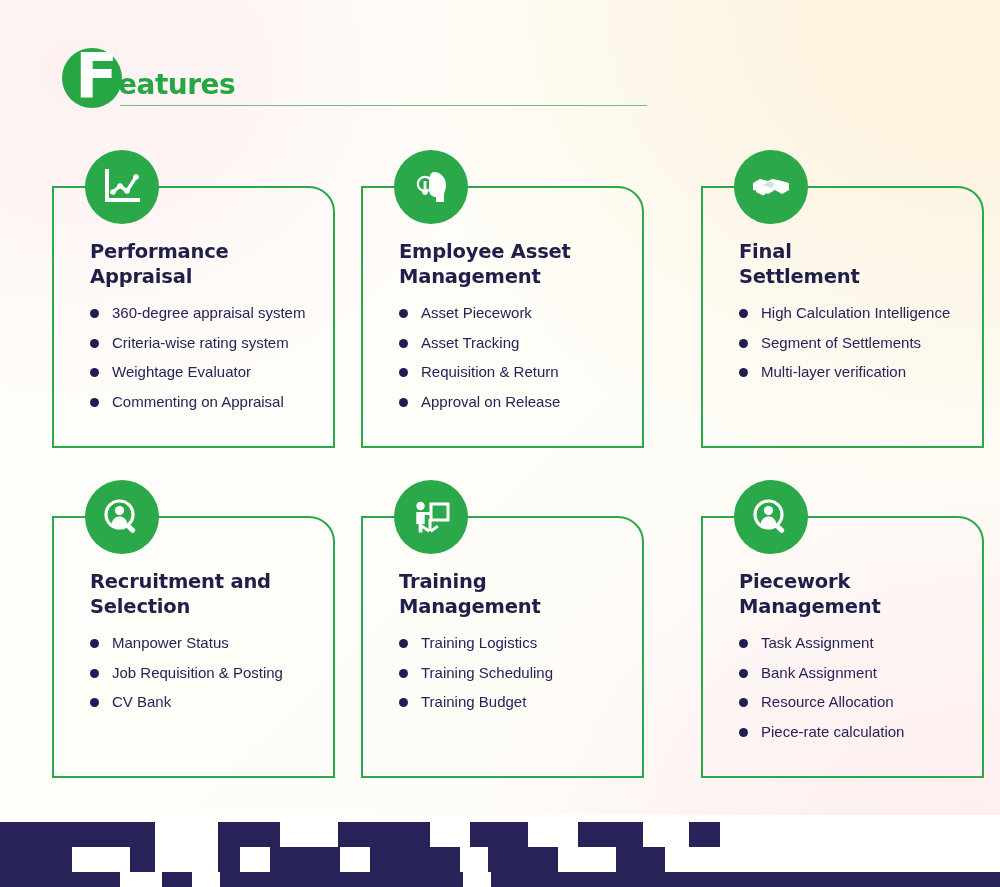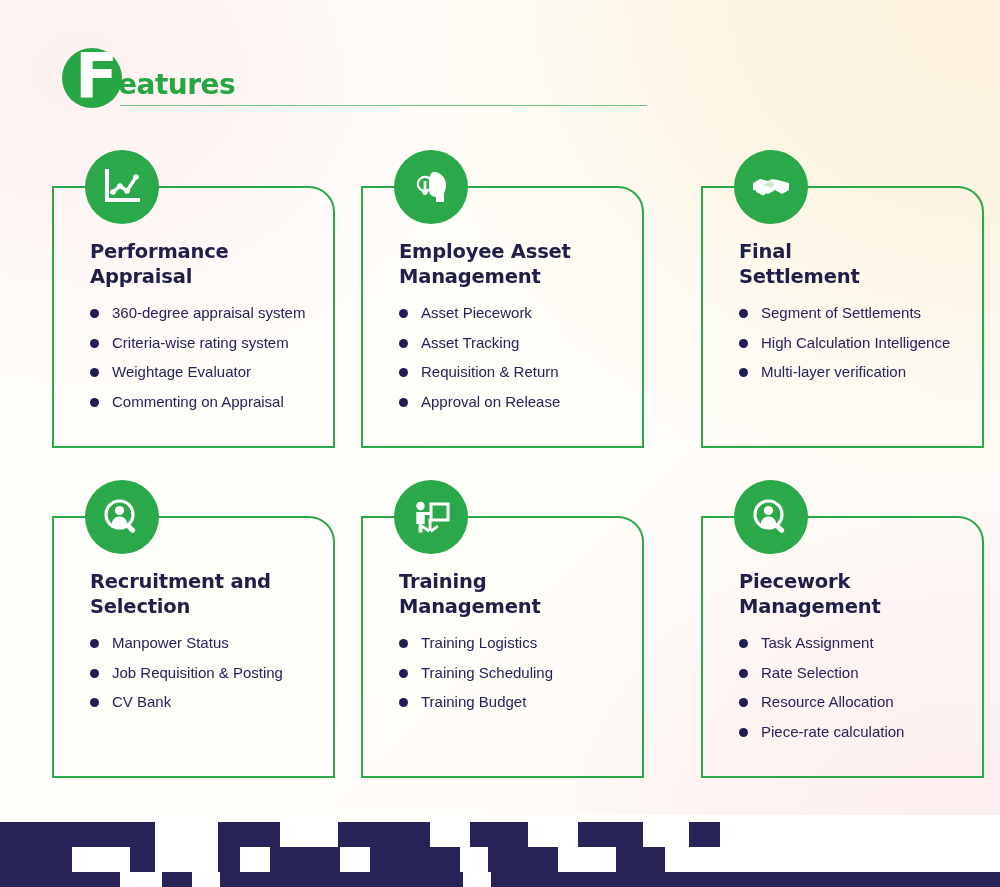--- a/index.html
+++ b/index.html
@@ -246,22 +246,22 @@
             <path d="M2 16 L9 12 L17 14 L21 12 L27 13 L38 16 L38 23 L31 27 L24 23 L17 27 L10 24 L2 23 Z" fill="#ffffff"></path>
             <path d="M12 18 L19 14 L24 17 L20 21 Z" fill="#2aa84a" opacity="0.25"></path>
             <path d="M5 21 C8 19 12 20 14 23 C16 26 14 29 11 28 L5 25 Z" fill="#ffffff"></path>
             <path d="M26 14 L33 18 L31 24 L24 21 Z" fill="#ffffff"></path>
           </svg>
         </div>
         <div class="card-body">
           <div class="card-title">Final
 Settlement</div>
           <ul class="card-list">
+            <li><span class="bullet"></span><span>High Calculation Intelligence</span></li>
             <li><span class="bullet"></span><span>Segment of Settlements</span></li>
-            <li><span class="bullet"></span><span>High Calculation Intelligence</span></li>
             <li><span class="bullet"></span><span>Multi-layer verification</span></li>
           </ul>
         </div>
       </div>
 
     </div>
 
     <div class="row">
 
       <div class="card-wrap col0">
@@ -317,21 +317,21 @@
             <circle cx="17.5" cy="13.5" r="4.6" fill="#ffffff"></circle>
             <path d="M9.6 27 C10.4 22.2 13.6 19.6 17.5 19.6 C21.4 19.6 24.6 22.2 25.4 27 C23.2 29 20.5 30 17.5 30 C14.5 30 11.8 29 9.6 27 Z" fill="#ffffff"></path>
             <rect x="27.2" y="26.8" width="9.5" height="5" rx="2.4" fill="#ffffff" transform="rotate(42 27.2 26.8)"></rect>
           </svg>
         </div>
         <div class="card-body">
           <div class="card-title">Piecework
 Management</div>
           <ul class="card-list">
             <li><span class="bullet"></span><span>Task Assignment</span></li>
-            <li><span class="bullet"></span><span>Rate Selection</span></li>
+            <li><span class="bullet"></span><span>Bank Assignment</span></li>
             <li><span class="bullet"></span><span>Resource Allocation</span></li>
             <li><span class="bullet"></span><span>Piece-rate calculation</span></li>
           </ul>
         </div>
       </div>
 
     </div>
   </div>
 
   <div class="footer">

